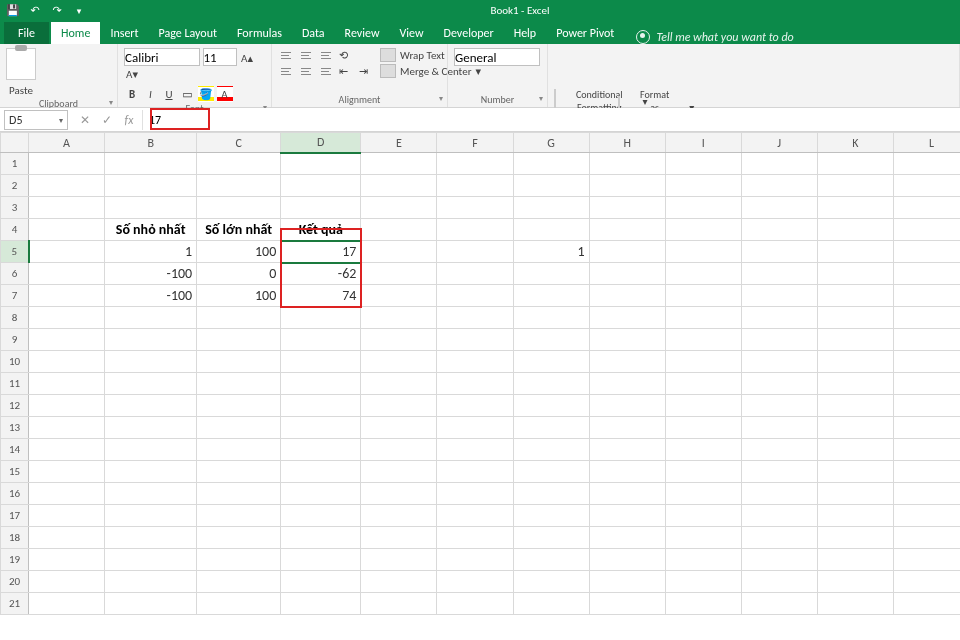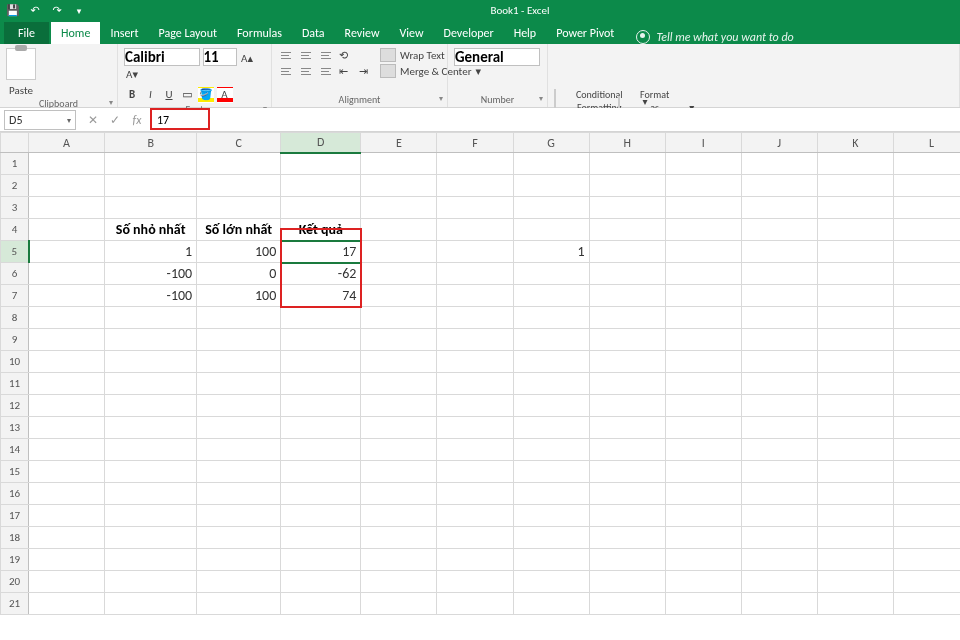--- a/index.html
+++ b/index.html
@@ -24,40 +24,40 @@
   .ribbon { height: 64px; background: #f3f3f3; border-bottom: 1px solid #d4d4d4; display: flex; font-size: 11px; color: #444; }
   .group { border-right: 1px solid #e0e0e0; padding: 4px 6px 2px 6px; display: flex; flex-direction: column; justify-content: space-between; }
   .group-body { display: flex; gap: 6px; align-items: flex-start; flex: 1; }
   .group-label { text-align: center; font-size: 10px; color: #666; height: 12px; position: relative; }
   .group-label::after { content: "▾"; position: absolute; right: -2px; top: 0; font-size: 8px; color: #888; }
   .vcol { display: flex; flex-direction: column; gap: 2px; font-size: 11px; }
   .vcol .row { display: flex; align-items: center; gap: 4px; white-space: nowrap; }
   .iconbox { width: 16px; height: 14px; background: #ddd; border: 1px solid #bbb; display: inline-block; }
   .paste-big { width: 30px; height: 32px; background: #fff; border: 1px solid #ccc; position: relative; margin-bottom: 2px;}
   .paste-big::before { content: ""; position: absolute; top: -4px; left: 8px; width: 12px; height: 6px; background: #aaa; border-radius: 2px; }
-  select, input[type=text].mini { font-size: 15px; height: 18px; border: 1px solid #c0c0c0; background: #fff; font-weight: bold; }
+  select, input[type=text].mini { font-size: 13px; height: 18px; border: 1px solid #c0c0c0; background: #fff; }
   .fontname { width: 76px; }
   .fontsize { width: 34px; }
   .btnchip { width: 16px; height: 16px; border: 1px solid transparent; display: inline-flex; align-items: center; justify-content: center; font-size: 11px; }
   .btnchip.b { font-weight: bold; }
   .btnchip.i { font-style: italic; }
   .btnchip.u { text-decoration: underline; }
   .alignset span { width: 16px; height: 14px; display: inline-block; border: 1px solid transparent; background:
      linear-gradient(#888,#888) 2px 3px/10px 1px no-repeat,
      linear-gradient(#888,#888) 2px 6px/8px 1px no-repeat,
      linear-gradient(#888,#888) 2px 9px/10px 1px no-repeat; }
   .bigbtn { display: flex; flex-direction: row; align-items: center; gap: 20px; font-size: 10px; text-align: center; width: 58px; margin-top: 40px; }
   .bigbtn .glyph { width: 26px; height: 24px; border: 1px solid #ccc; background: #fff; }
 
   .styles-gallery { display: grid; grid-template-columns: repeat(5, 62px); grid-auto-rows: 18px; gap: 1px; }
   .swatch { border: 1px solid #ccc; font-size: 9px; display: flex; align-items: center; padding: 0 3px; overflow: hidden; white-space: nowrap; }
 
   
   .fbar { height: 24px; border-bottom: 1px solid #d4d4d4; display: flex; align-items: center; font-size: 12px; background: #fff; }
-  .namebox { width: 72px; height: 20px; border: 1px solid #c0c0c0; margin: 0 4px; padding: 0 4px; display: flex; align-items: center; justify-content: space-between; }
+  .namebox { width: 64px; height: 20px; border: 1px solid #c0c0c0; margin: 0 4px; padding: 0 4px; display: flex; align-items: center; justify-content: space-between; }
   .namebox span.dd { font-size: 8px; color: #666; }
   .fbar .fxbtns { display: flex; gap: 8px; padding: 0 6px; color: #999; }
   .fbar .fxbtns span { width: 14px; text-align: center; }
   .fxinput { flex: 1; height: 20px; border: none; border-left: 1px solid #e0e0e0; padding: 0 6px; font-size: 12px; outline: none; }
   .fx-highlight { position: absolute; border: 2px solid #d22; pointer-events: none; }
 
   
   .gridwrap { position: relative; height: calc(640px - 20px - 24px - 64px - 24px); overflow: hidden; }
   table.sheet { border-collapse: collapse; table-layout: fixed; width: 970px; }
   .sheet th, .sheet td { border: 1px solid #d9d9d9; height: 22px; }

